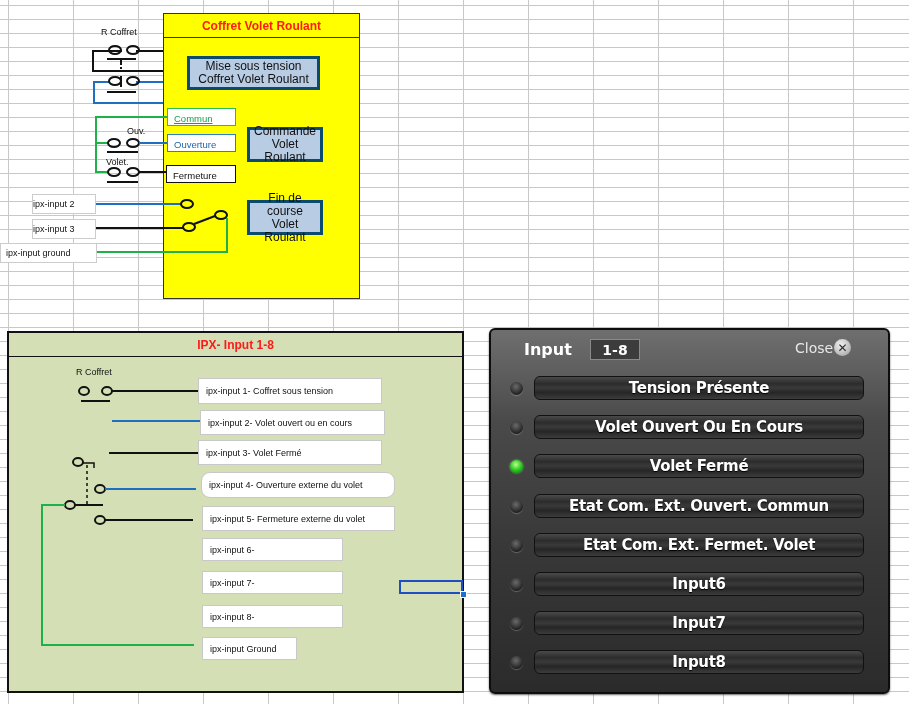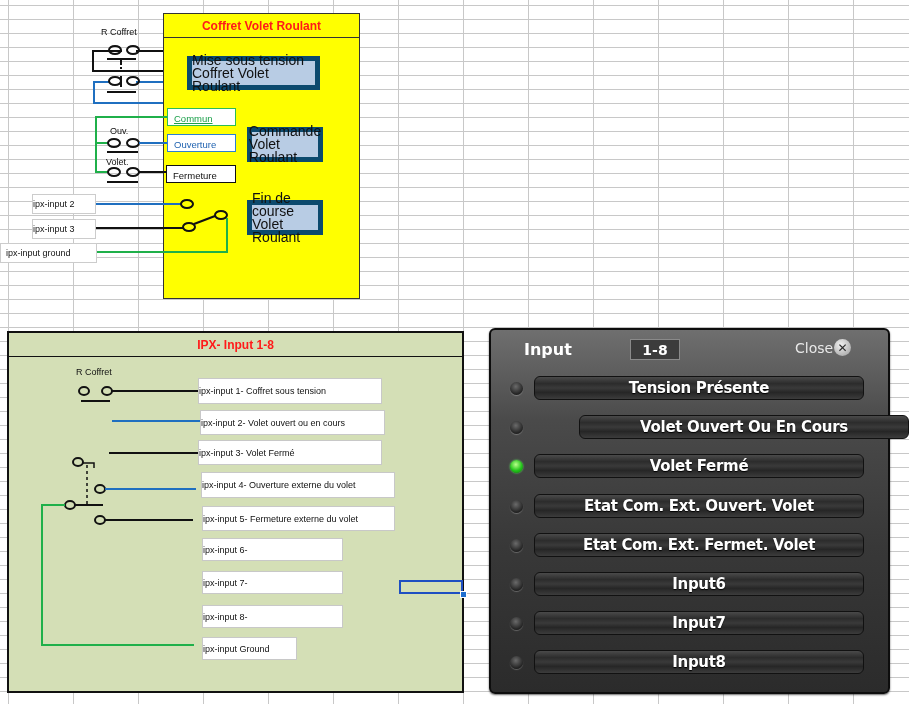--- a/index.html
+++ b/index.html
@@ -6,35 +6,35 @@
   body{width:909px;height:704px;position:relative;overflow:hidden;background:#fff;font-family:"Liberation Sans",sans-serif;}
   .grid{position:absolute;left:0;top:0;width:909px;height:704px;
     background-image:
       linear-gradient(to right, #c8c8c8 1px, transparent 1px),
       linear-gradient(to bottom, #c8c8c8 1px, transparent 1px);
     background-size:65px 14px;background-position:8px 5px;}
   svg.wires{position:absolute;left:0;top:0;width:909px;height:704px;pointer-events:none;}
   
   .yellow{position:absolute;left:163px;top:13px;width:197px;height:286px;background:#ffff00;border:1px solid #333;box-sizing:border-box;}
   .yellow-title{position:absolute;left:163px;top:13px;width:197px;height:25px;border:1px solid #333;box-sizing:border-box;background:#ffff00;color:#ff1a1a;font-weight:bold;font-size:12px;display:flex;align-items:center;justify-content:center;}
-  .bluebox{position:absolute;background:#b8cce4;border:5px solid #0c4a6e;box-sizing:border-box;font-size:14px;color:#111;display:flex;align-items:center;justify-content:center;line-height:13px;}
+  .bluebox{position:absolute;background:#b8cce4;border:3px solid #0c4a6e;box-sizing:border-box;font-size:12px;color:#111;text-align:center;display:flex;align-items:center;justify-content:center;line-height:13px;}
   .labelbox{position:absolute;background:#fff;box-sizing:border-box;font-size:9.5px;display:flex;align-items:flex-end;padding:0 6px 1px 6px;}
   .ipxbox{position:absolute;background:#fff;border:1px solid #ccc;box-sizing:border-box;font-size:9px;color:#111;display:flex;align-items:center;}
   .small-label{position:absolute;font-size:9px;color:#111;}
   
   .green{position:absolute;left:7px;top:331px;width:457px;height:362px;background:#d4dfb6;border:2px solid #111;box-sizing:border-box;}
   .green-title{position:absolute;left:7px;top:331px;width:457px;height:26px;border:2px solid #111;border-bottom:1.5px solid #111;box-sizing:border-box;display:flex;align-items:center;justify-content:center;color:#ff1a1a;font-weight:bold;font-size:12px;background:#d4dfb6;}
-  .whitebox{position:absolute;background:#fff;border:1px solid #c8c8c8;box-sizing:border-box;font-size:9px;color:#111;display:flex;align-items:center;}
+  .whitebox{position:absolute;background:#fff;border:1px solid #c8c8c8;box-sizing:border-box;font-size:9px;color:#111;display:flex;align-items:center;padding-left:7px;}
   .sel-cell{position:absolute;left:399px;top:580px;width:64px;height:14px;border:2px solid #1e4fc2;box-sizing:border-box;}
   .sel-handle{position:absolute;left:460px;top:591px;width:5px;height:5px;background:#1e6fd0;border:1px solid #fff;}
   
   .dark{position:absolute;left:489px;top:328px;width:401px;height:366px;border-radius:6px;border:2px solid #0d0d0d;box-sizing:border-box;
     background:linear-gradient(to bottom,#6f6f6f 0%,#4a4a4a 25%,#383838 60%,#2b2b2b 100%);box-shadow:0 1px 2px rgba(0,0,0,.6);}
   .dark-title{position:absolute;left:524px;top:340px;color:#fff;font-weight:bold;font-size:16px;font-family:"DejaVu Sans",sans-serif;}
-  .range-box{position:absolute;left:590px;top:339px;width:50px;height:21px;background:#3c3c3c;border:1px solid #8a8a8a;box-sizing:border-box;color:#fff;font-weight:bold;font-size:14px;display:flex;align-items:center;justify-content:center;font-family:"DejaVu Sans",sans-serif;margin-left:40px;}
+  .range-box{position:absolute;left:590px;top:339px;width:50px;height:21px;background:#3c3c3c;border:1px solid #8a8a8a;box-sizing:border-box;color:#fff;font-weight:bold;font-size:14px;display:flex;align-items:center;justify-content:center;font-family:"DejaVu Sans",sans-serif;}
   .close-btn{position:absolute;left:795px;top:339px;display:flex;align-items:center;gap:1px;color:#e8e8e8;font-size:14px;font-family:"DejaVu Sans",sans-serif;cursor:pointer;}
   .close-x{width:17px;height:17px;border-radius:50%;background:radial-gradient(circle at 40% 35%,#f2f2f2,#9a9a9a);display:flex;align-items:center;justify-content:center;color:#2a2a2a;font-size:12px;font-weight:bold;line-height:1;}
   .led{position:absolute;left:510px;width:13px;height:13px;border-radius:50%;background:radial-gradient(circle at 45% 35%,#6a6a6a,#222 70%);box-shadow:0 1px 1px rgba(255,255,255,.25);}
   .led.on{background:radial-gradient(circle at 45% 35%,#b8ff8a,#22c31a 55%,#0f7a0a 100%);box-shadow:0 0 2px #6f6;}
   .inbtn{position:absolute;left:534px;width:330px;height:24px;border-radius:6px;border:1px solid #111;box-sizing:border-box;
     background:linear-gradient(to bottom,#4a4a4a 0%,#2c2c2c 30%,#3a3a3a 50%,#262626 70%,#3c3c3c 100%);
     color:#fff;font-weight:bold;font-size:15px;display:flex;align-items:center;justify-content:center;font-family:"DejaVu Sans",sans-serif;letter-spacing:-0.3px;text-shadow:0 1px 1px #000;cursor:pointer;}
 </style>
 </head>
 <body>
@@ -69,21 +69,21 @@
     <span>Commun</span>
   </div>
 <div class="labelbox" style="left:167px;top:134px;width:69px;height:18px;border:1px solid #2c7fd0;color:#1f62b0;">
     <span>Ouverture</span>
   </div>
 <div class="labelbox" style="left:166px;top:165px;width:70px;height:18px;border:1px solid #111;color:#111;">
     <span>Fermeture</span>
   </div>
 
 <div class="small-label" style="left:101px;top:27px;">R Coffret</div>
-<div class="small-label" style="left:110px;top:126px;">Ouv.</div>
+<div class="small-label" style="left:127px;top:126px;">Ouv.</div>
 <div class="small-label" style="left:106px;top:157px;">Volet.</div>
 
 <div class="ipxbox" style="left:32px;top:194px;width:64px;height:20px;">
     <span>ipx-input 2</span>
   </div>
 <div class="ipxbox" style="left:32px;top:219px;width:64px;height:20px;">
     <span>ipx-input 3</span>
   </div>
 <div class="ipxbox" style="left:0px;top:243px;width:97px;height:20px;padding-left:5px;">
     <span>ipx-input ground</span>
@@ -97,21 +97,21 @@
 
 <div class="whitebox" style="left:198px;top:378px;width:184px;height:26px;">
     <span>ipx-input 1- Coffret sous tension</span>
   </div>
 <div class="whitebox" style="left:200px;top:410px;width:185px;height:25px;">
     <span>ipx-input 2- Volet ouvert ou en cours</span>
   </div>
 <div class="whitebox" style="left:198px;top:440px;width:184px;height:25px;">
     <span>ipx-input 3- Volet Fermé</span>
   </div>
-<div class="whitebox" style="left:201px;top:472px;width:194px;height:26px;">
+<div class="whitebox" style="left:201px;top:472px;width:194px;height:26px;border-radius:9px;">
     <span>ipx-input 4- Ouverture  externe du volet</span>
   </div>
 <div class="whitebox" style="left:202px;top:506px;width:193px;height:25px;">
     <span>ipx-input 5- Fermeture externe du  volet</span>
   </div>
 <div class="whitebox" style="left:202px;top:538px;width:141px;height:23px;">
     <span>ipx-input 6-</span>
   </div>
 <div class="whitebox" style="left:202px;top:571px;width:141px;height:23px;">
     <span>ipx-input 7-</span>
@@ -194,30 +194,30 @@
   <span>Close</span>
   <span class="close-x">✕</span>
 </div>
 
 <div id="input-rows">
     <div class="led" style="top: 382px;"></div>
     <div class="inbtn" style="top: 376px;">
       <span>Tension Présente</span>
     </div>
     <div class="led" style="top: 421px;"></div>
-    <div class="inbtn" style="top: 415px; margin-left: 45px;">
+    <div class="inbtn" style="top: 415px;">
       <span>Volet Ouvert Ou En Cours</span>
     </div>
     <div class="led on" style="top: 460px;"></div>
     <div class="inbtn" style="top: 454px;">
       <span>Volet Fermé</span>
     </div>
     <div class="led" style="top: 500px;"></div>
     <div class="inbtn" style="top: 494px;">
-      <span>Etat Com. Ext. Ouvert. Volet</span>
+      <span>Etat Com. Ext. Ouvert. Commun</span>
     </div>
     <div class="led" style="top: 539px;"></div>
     <div class="inbtn" style="top: 533px;">
       <span>Etat Com. Ext. Fermet. Volet</span>
     </div>
     <div class="led" style="top: 578px;"></div>
     <div class="inbtn" style="top: 572px;">
       <span>Input6</span>
     </div>
     <div class="led" style="top: 617px;"></div>

